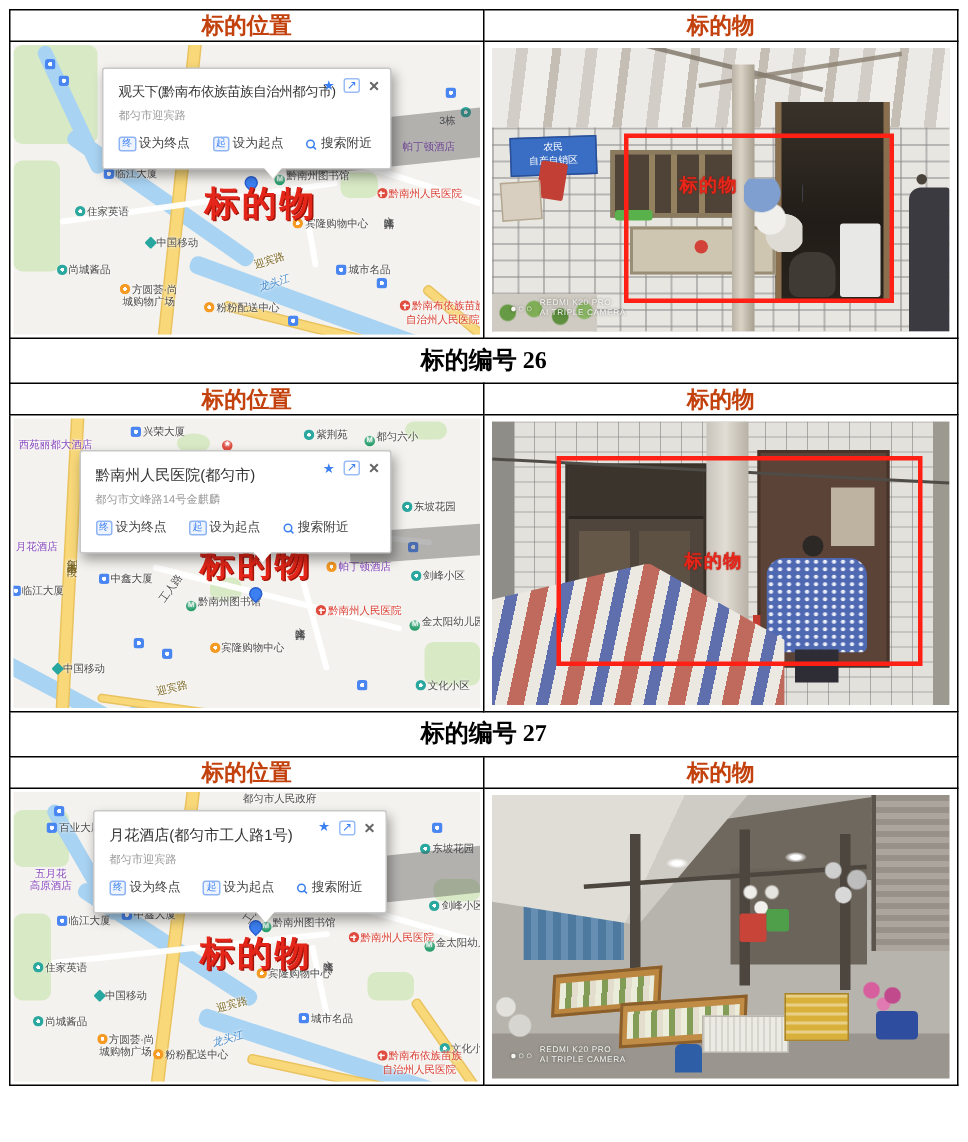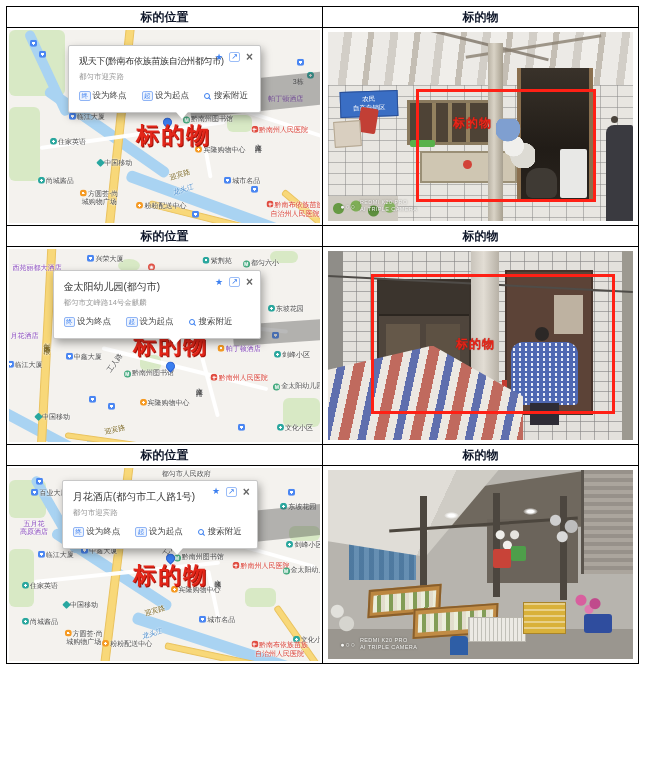--- a/index.html
+++ b/index.html
@@ -2,21 +2,21 @@
 <html><head>
 <meta charset="utf-8">
 <style>
 *{box-sizing:border-box;margin:0;padding:0}
 html,body{width:645px;background:#fff}
 body{font-family:"Liberation Sans","DejaVu Sans",sans-serif}
 .page{width:645px;height:761px;padding:6px;background:#fff;overflow:hidden}
 table{width:100%;border-collapse:collapse;table-layout:fixed;border:1.5px solid #000}
 td{border:1px solid #000;vertical-align:top;padding:0}
 td.hdr{height:30px;text-align:center;vertical-align:middle;font-family:"Liberation Serif","DejaVu Serif",serif;font-weight:bold;font-size:16px;color:#000}
-td.colh{height:21px;text-align:center;vertical-align:middle;font-family:"Liberation Serif","DejaVu Serif",serif;font-weight:bold;font-size:12px;color:#0f172a}
+td.colh{height:21px;text-align:center;vertical-align:middle;font-family:"Liberation Serif","DejaVu Serif",serif;font-weight:bold;font-size:15px;color:#c2410c}
 tr.imgrow td{height:198px}
 
 .map{position:relative;margin:2px;height:193px;background:#f4f2ee;overflow:hidden;cursor:grab}
 .m-park{position:absolute;background:#d8e9c5;border-radius:6px}
 .m-river{position:absolute;background:#a9d3f2;border-radius:5px;transform-origin:left center}
 .m-road{position:absolute;background:#f8d879;border:1px solid #eac35f;border-radius:3px;transform-origin:left center}
 .m-white{position:absolute;background:#ffffff;height:4px;border-radius:2px;transform-origin:left center;opacity:.95}
 .m-shadow{position:absolute;background:rgba(70,70,70,.38);z-index:4;border-radius:2px}
 .ml{position:absolute;font-size:7px;line-height:1.2;color:#4a4a4a;white-space:nowrap;z-index:2;text-shadow:0 0 2px #fff,0 0 2px #fff}
 .ml-plain2,.ml-red2,.ml-purple2{text-align:center}
@@ -230,20 +230,23 @@
             <span class="wm-dots">●○○</span>
             <span class="wm-text"><span>REDMI K20 PRO</span><br><span>AI TRIPLE CAMERA</span></span>
           </div>
         </div>
       </td>
     </tr>
   </tbody>
 
   <tbody>
     <tr>
+          <td colspan="2" class="hdr">标的编号 26</td>
+        </tr>
+    <tr>
       <td class="colh">标的位置</td>
       <td class="colh">标的物</td>
     </tr>
     <tr class="imgrow">
       <td>
         <div class="map">
           <div class="m-park" style="left:35%;top:5%;width:7%;height:7%;border-radius:50%"></div>
           <div class="m-park" style="left:84%;top:1%;width:9%;height:6%"></div>
           <div class="m-park" style="left:88%;top:77%;width:12%;height:15%"></div>
           <div class="m-park" style="left:42%;top:55%;width:7%;height:8%"></div>
@@ -254,21 +257,21 @@
           <div class="m-white" style="left:20%;top:30%;width:70%;transform:rotate(6deg)"></div>
           <div class="m-white" style="left:30%;top:50%;width:55%;transform:rotate(14deg)"></div>
           <div class="m-white" style="left:62%;top:55%;width:20%;transform:rotate(75deg)"></div>
           <div class="m-shadow" style="left:72%;top:38%;width:30%;height:11%;transform:rotate(-4deg)"></div>
           <div class="popup popup-b">
             <div class="p-icons">
               <span class="pi pi-star">★</span>
               <span class="pi pi-share">↗</span>
               <span class="pi pi-close">×</span>
             </div>
-            <div class="p-title">金太阳幼儿园(都匀市)</div>
+            <div class="p-title">黔南州人民医院(都匀市)</div>
             <div class="p-sub">都匀市文峰路14号金麒麟</div>
             <div class="p-acts">
               <span class="act">
                     <i class="ab">终</i>
                     <span>设为终点</span>
                   </span>
               <span class="act">
                     <i class="ab">起</i>
                     <span>设为起点</span>
                   </span>
@@ -324,20 +327,23 @@
           <div class="pb-tarp"></div>
           <div class="pb-rightcol"></div>
           <div class="redbox" style="left:14%;top:12%;width:80%;height:74%"></div>
           <div class="ptarget" style="left:42%;top:45%">标的物</div>
         </div>
       </td>
     </tr>
   </tbody>
 
   <tbody>
+    <tr>
+          <td colspan="2" class="hdr">标的编号 27</td>
+        </tr>
     <tr>
       <td class="colh">标的位置</td>
       <td class="colh">标的物</td>
     </tr>
     <tr class="imgrow">
       <td>
         <div class="map">
           <div class="m-park" style="left:0;top:6%;width:12%;height:20%"></div>
           <div class="m-park" style="left:0;top:42%;width:8%;height:30%"></div>
           <div class="m-park" style="left:76%;top:62%;width:10%;height:10%"></div>

